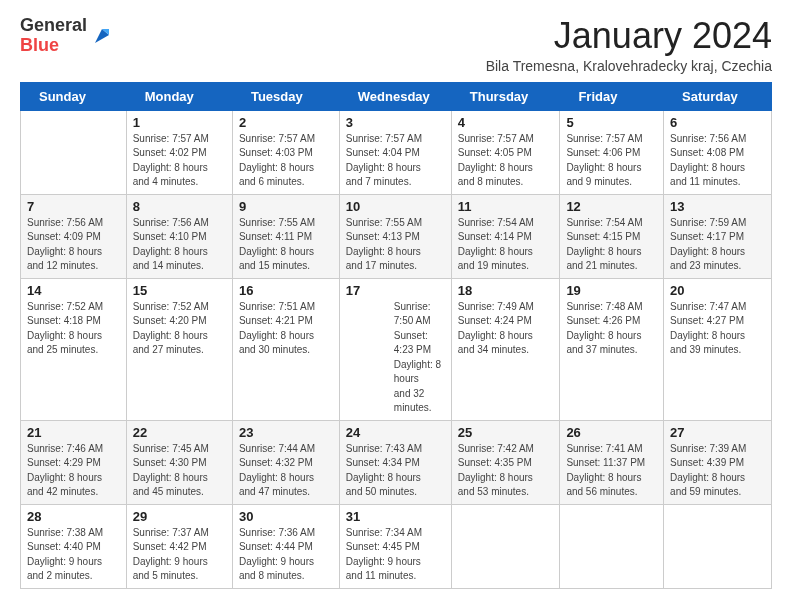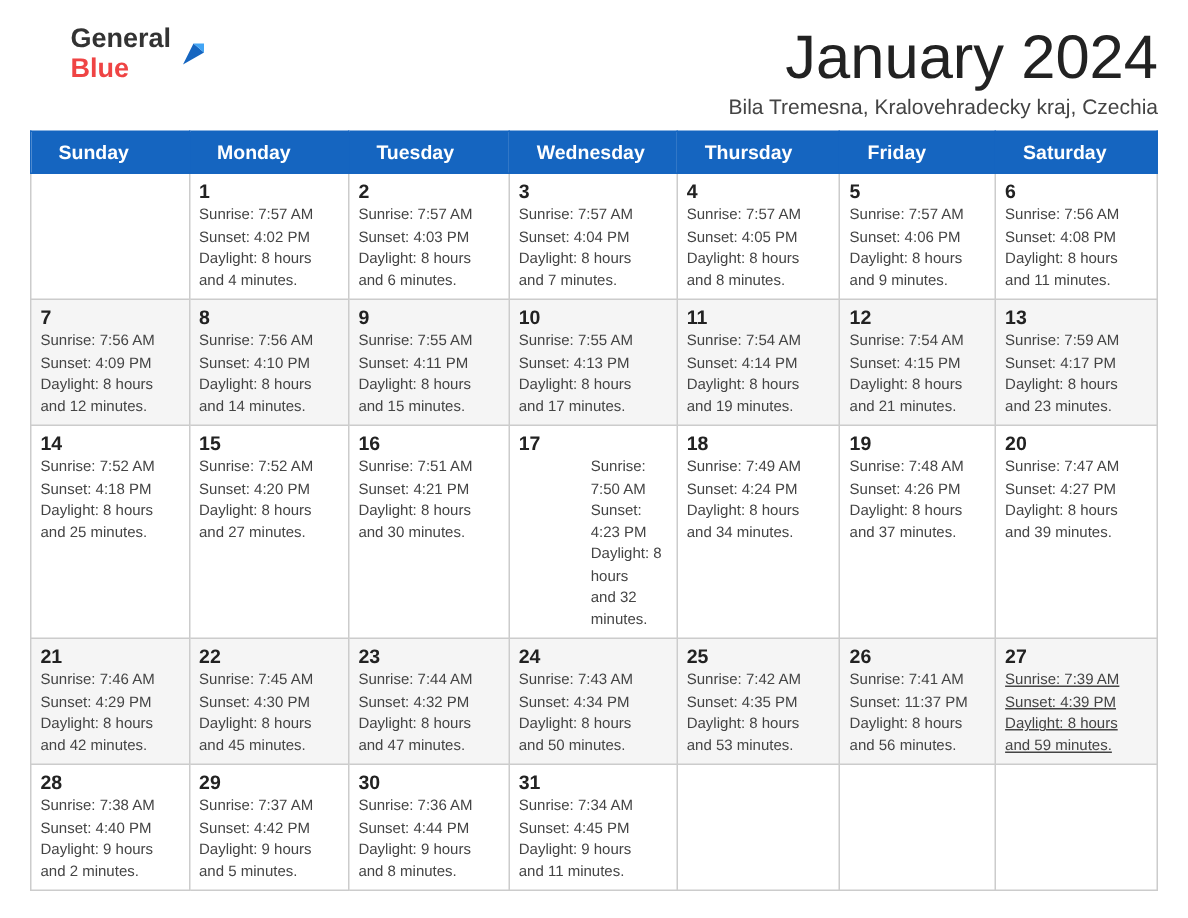--- a/index.html
+++ b/index.html
@@ -33,21 +33,21 @@
     .logo-blue { color: #ef4444; }
     .logo-icon {
       width: 22px;
       height: 22px;
       margin-left: 2px;
     }
     .title-block {
       text-align: right;
     }
     .month-title {
-      font-size: 41px;
+      font-size: 36px;
       font-weight: 300;
       color: #222;
       line-height: 1.1;
     }
     .subtitle {
       font-size: 14px;
       color: #444;
       margin-top: 2px;
     }
     .calendar-table {
@@ -93,21 +93,21 @@
       background: #fafafa;
     }
   </style>
 </head>
 <body>
 
 <div class="page">
   <div class="header-row">
     <div class="logo">
       <div>
-        <div style="display:flex;align-items:center;gap:2px;margin-left:27px;">
+        <div style="display:flex;align-items:center;gap:2px;">
           <div class="logo-text">
             <span class="logo-general">General</span><br>
             <span class="logo-blue">Blue</span>
           </div>
           <svg class="logo-icon" viewBox="0 0 22 22">
             <polygon points="4,18 18,10 11,4" fill="#1565c0"></polygon>
             <polygon points="11,4 18,10 18,4" fill="#42a5f5"></polygon>
           </svg>
         </div>
       </div>
@@ -317,21 +317,21 @@
           </td>
           <td>
             <span class="day-number">26</span>
             <div class="day-info" style="white-space: pre-line;">Sunrise: 7:41 AM
 Sunset: 11:37 PM
 Daylight: 8 hours
 and 56 minutes.</div>
           </td>
           <td>
             <span class="day-number">27</span>
-            <div class="day-info" style="white-space: pre-line; text-decoration: underline;">Sunrise: 7:39 AM
+            <div class="day-info" style="white-space: pre-line;">Sunrise: 7:39 AM
 Sunset: 4:39 PM
 Daylight: 8 hours
 and 59 minutes.</div>
           </td>
         </tr>
         <tr>
           <td>
             <span class="day-number">28</span>
             <div class="day-info" style="white-space: pre-line;">Sunrise: 7:38 AM
 Sunset: 4:40 PM

